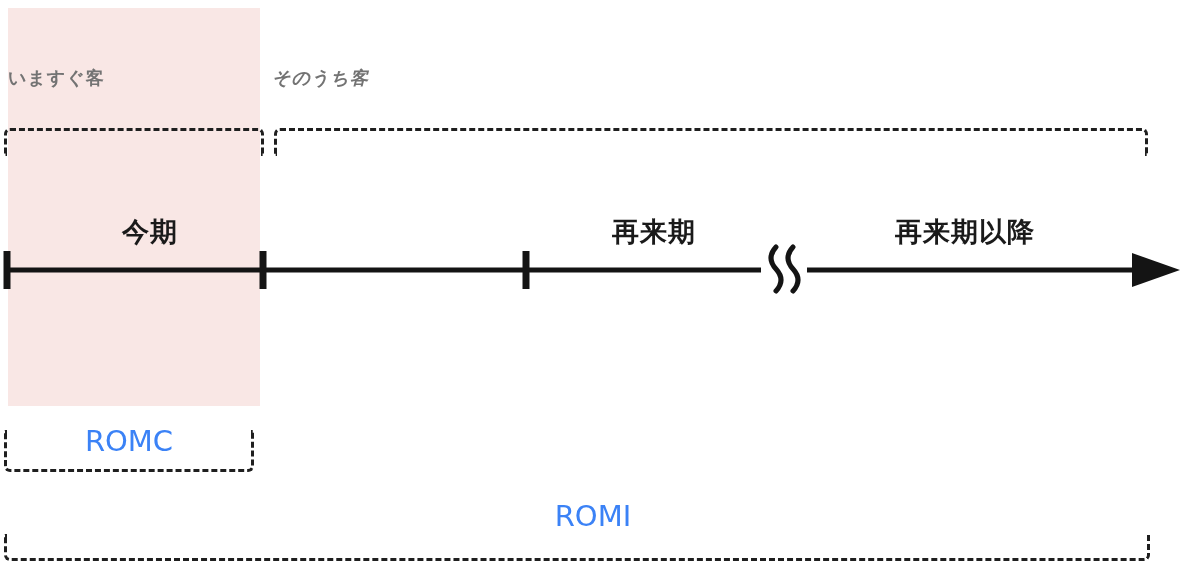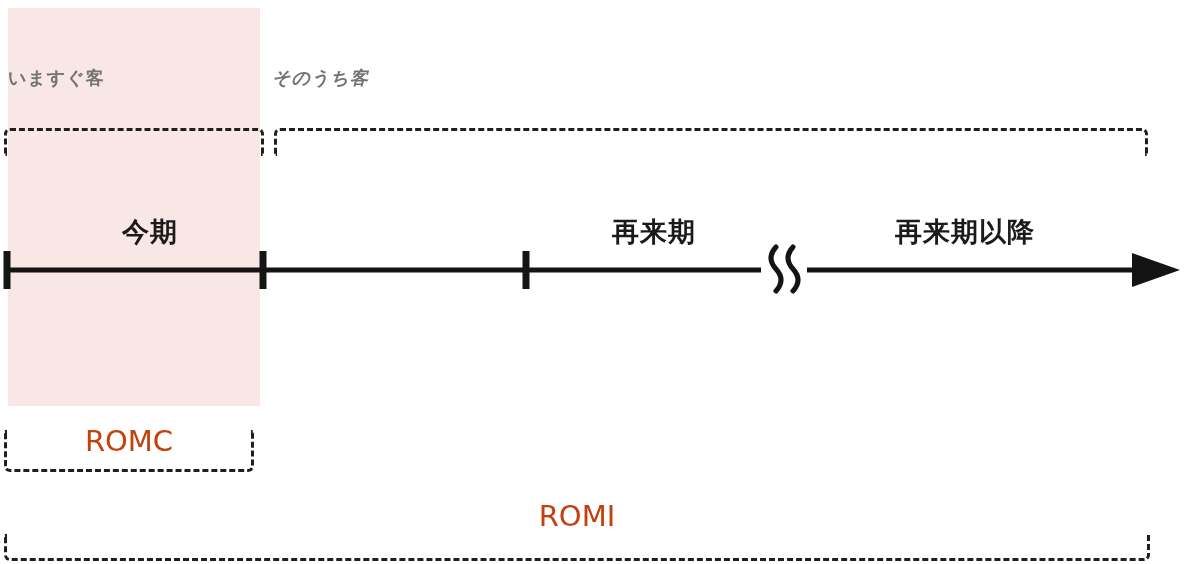--- a/index.html
+++ b/index.html
@@ -81,24 +81,24 @@
     width: 1200px; height: 64px;
     display: block;
   }
 
   
   .metric-label {
     position: absolute;
     text-align: center;
     font-size: 29px;
     font-weight: 400;
-    color: #c2410c;
+    color: #3b82f6;
   }
   .romc-label { left: 4px; width: 250px;  top: 424px; }
-  .romi-label { left: 0;   width: 1154px; top: 499px; }
+  .romi-label { left: 16px;   width: 1154px; top: 499px; }
 </style>
 </head>
 <body>
 
 <div class="canvas">
 
   <div class="highlight"></div>
 
   <div class="seg-label seg-immediate">いますぐ客</div>
 

